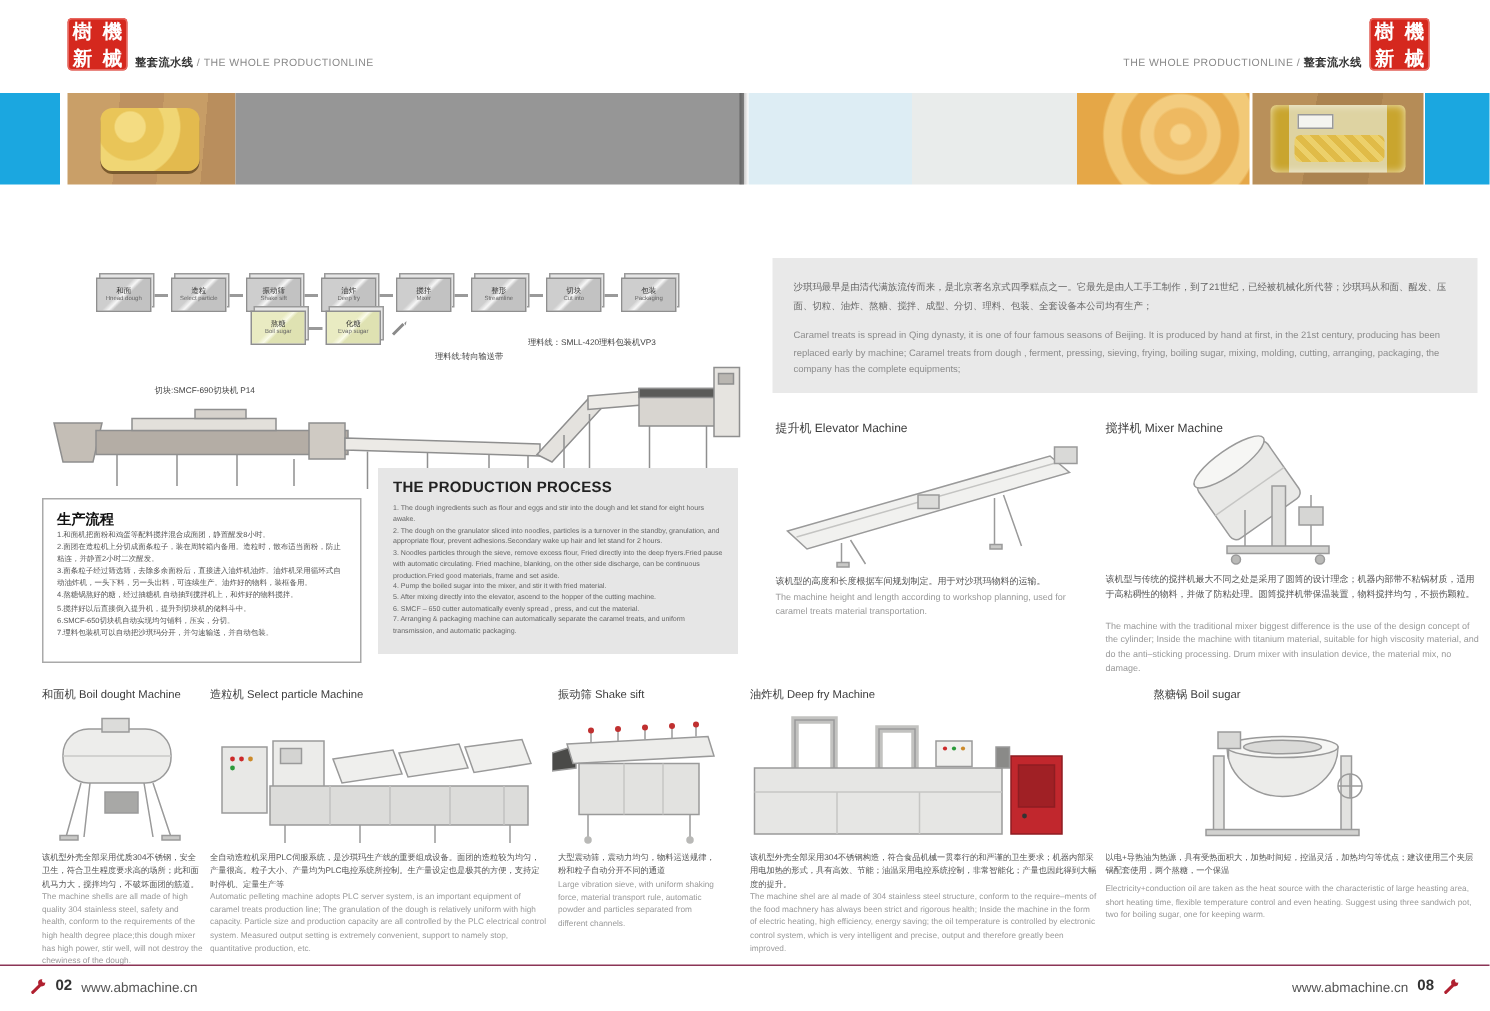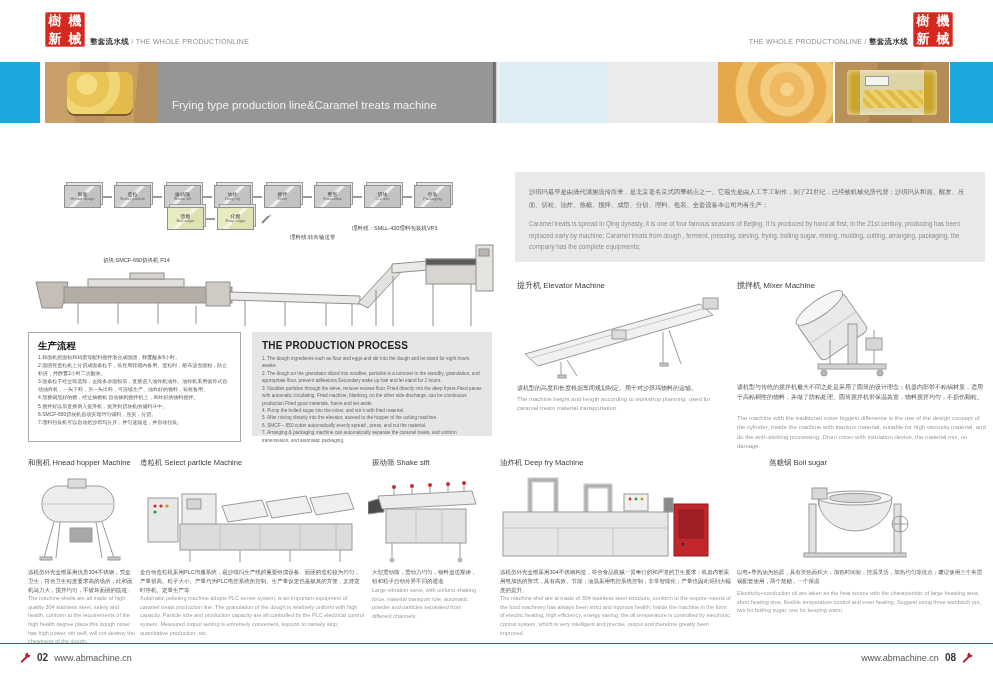--- a/index.html
+++ b/index.html
@@ -80,21 +80,20 @@
       <span>械</span>
   </div>
 
   <div class="abs blue" style="left:0;top:62px;width:40px;height:61px"></div>
 
   <div class="abs photo" style="left:45px;top:62px;width:112px;height:61px;background:linear-gradient(95deg,#c99f68 0 30%,#bd9160 30% 55%,#c79d66 55% 80%,#b98e5d 80%)">
     <div style="position:absolute;left:22px;top:10px;width:66px;height:42px;border-radius:8px;background:radial-gradient(circle at 30% 30%,#f4dc82 0 18%,#e9c558 20% 40%,#f0d674 42% 60%,#e3ba4e 62%);box-shadow:0 2px 0 #7a5a2e"></div>
   </div>
 
   <div class="abs banner-gray" style="left:157px;top:62px;width:339px;height:61px"></div>
-  <div class="abs bt-en" style="left:172px;top:99px">Frying type production line&amp;Caramel treats machine</div>
 
   <div class="abs gutter" style="left:493px;top:62px;width:6px;height:61px"></div>
 
   <div class="abs" style="left:499px;top:62px;width:109px;height:61px;background:#ddedf4"></div>
   <div class="abs" style="left:608px;top:62px;width:110px;height:61px;background:#e9eceb"></div>
 
   <div class="abs photo" style="left:718px;top:62px;width:115px;height:61px;background:radial-gradient(circle at 60% 45%,#f6d288 0 8%,#eeb961 10% 22%,#f3cc7f 24% 34%,#e8ad4f 36% 50%,#f2c977 52% 66%,#e5a747 68%)"></div>
 
   <div class="abs photo" style="left:835px;top:62px;width:114px;height:61px;background:linear-gradient(100deg,#b9905a 0 35%,#ab8350 35% 70%,#b58c57 70%)">
     <div style="position:absolute;left:12px;top:8px;width:90px;height:45px;border-radius:4px;background:linear-gradient(90deg,#c9a52e 0 14%,#ded3a2 14% 86%,#c9a52e 86%);box-shadow:inset 0 0 6px rgba(255,255,255,.7)">
@@ -230,32 +229,32 @@
     <h3>生产流程</h3>
     <div>1.和面机把面粉和鸡蛋等配料搅拌混合成面团，静置醒发8小时。</div>
     <div>2.面团在造粒机上分切成面条粒子，装在周转箱内备用。造粒时，散布适当面粉，防止粘连，并静置2小时二次醒发。</div>
     <div>3.面条粒子经过筛选筛，去除多余面粉后，直接进入油炸机油炸。油炸机采用循环式自动油炸机，一头下料，另一头出料，可连续生产。油炸好的物料，装框备用。</div>
     <div>4.熬糖锅熬好的糖，经过抽糖机 自动抽到搅拌机上，和炸好的物料搅拌。</div>
     <div>5.搅拌好以后直接倒入提升机，提升到切块机的储料斗中。</div>
     <div>6.SMCF-650切块机自动实现均匀铺料，压实，分切。</div>
     <div>7.理料包装机可以自动把沙琪玛分开，并匀速输送，并自动包装。</div>
   </div>
 
-  <div class="abs proc-en" style="left:252px;top:332px;width:240px;height:104px">
+  <div class="abs proc-en" style="left:252px;top:312px;width:240px;height:124px">
     <h3>THE PRODUCTION PROCESS</h3>
     <div>1. The dough ingredients such as flour and eggs and stir into the dough and let stand for eight hours awake.</div>
     <div>2. The dough on the granulator sliced into noodles, particles is a turnover in the standby, granulation, and appropriate flour, prevent adhesions.Secondary wake up hair and let stand for 2 hours.</div>
     <div>3. Noodles particles through the sieve, remove excess flour, Fried directly into the deep fryers.Fried pause with automatic circulating. Fried machine, blanking, on the other side discharge, can be continuous production.Fried good materials, frame and set aside.</div>
     <div>4. Pump the boiled sugar into the mixer, and stir it with fried material.</div>
     <div>5. After mixing directly into the elevator, ascend to the hopper of the cutting machine.</div>
     <div>6. SMCF – 650 cutter automatically evenly spread , press, and cut the material.</div>
     <div>7. Arranging &amp; packaging machine can automatically separate the caramel treats, and uniform transmission, and automatic packaging.</div>
   </div>
 
-  <div class="abs m-title" style="left:28px;top:458px;font-size:7.5px">和面机 Hnead hopper Machine</div>
+  <div class="abs m-title" style="left:28px;top:458px;font-size:7.5px">和面机 Boil dought Machine</div>
   <svg class="abs" style="left:30px;top:472px" width="105" height="92" viewBox="0 0 105 92">
     <g stroke="#9a9a9a" stroke-width="1">
       <rect x="12" y="14" width="72" height="36" rx="17" fill="#ededeb"></rect>
       <rect x="38" y="7" width="18" height="9" fill="#dcdcda"></rect>
       <line x1="12" y1="32" x2="84" y2="32" stroke="#c9c9c7"></line>
       <path d="M24,50 L14,86 M72,50 L84,86 M30,50 L26,86 M66,50 L72,86" fill="none"></path>
       <rect x="40" y="56" width="22" height="14" fill="#a8a8a6"></rect>
       <rect x="10" y="85" width="12" height="3" fill="#c9c9c7"></rect>
         <rect x="78" y="85" width="12" height="3" fill="#c9c9c7"></rect>
     </g>

